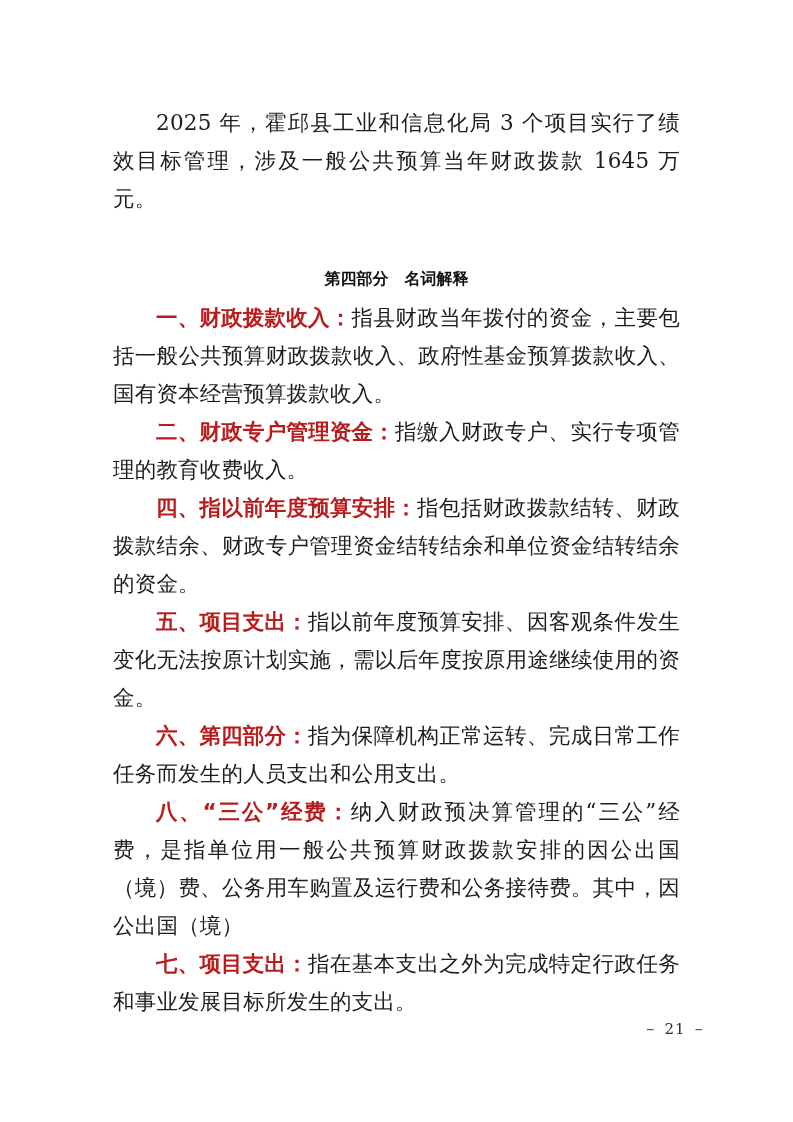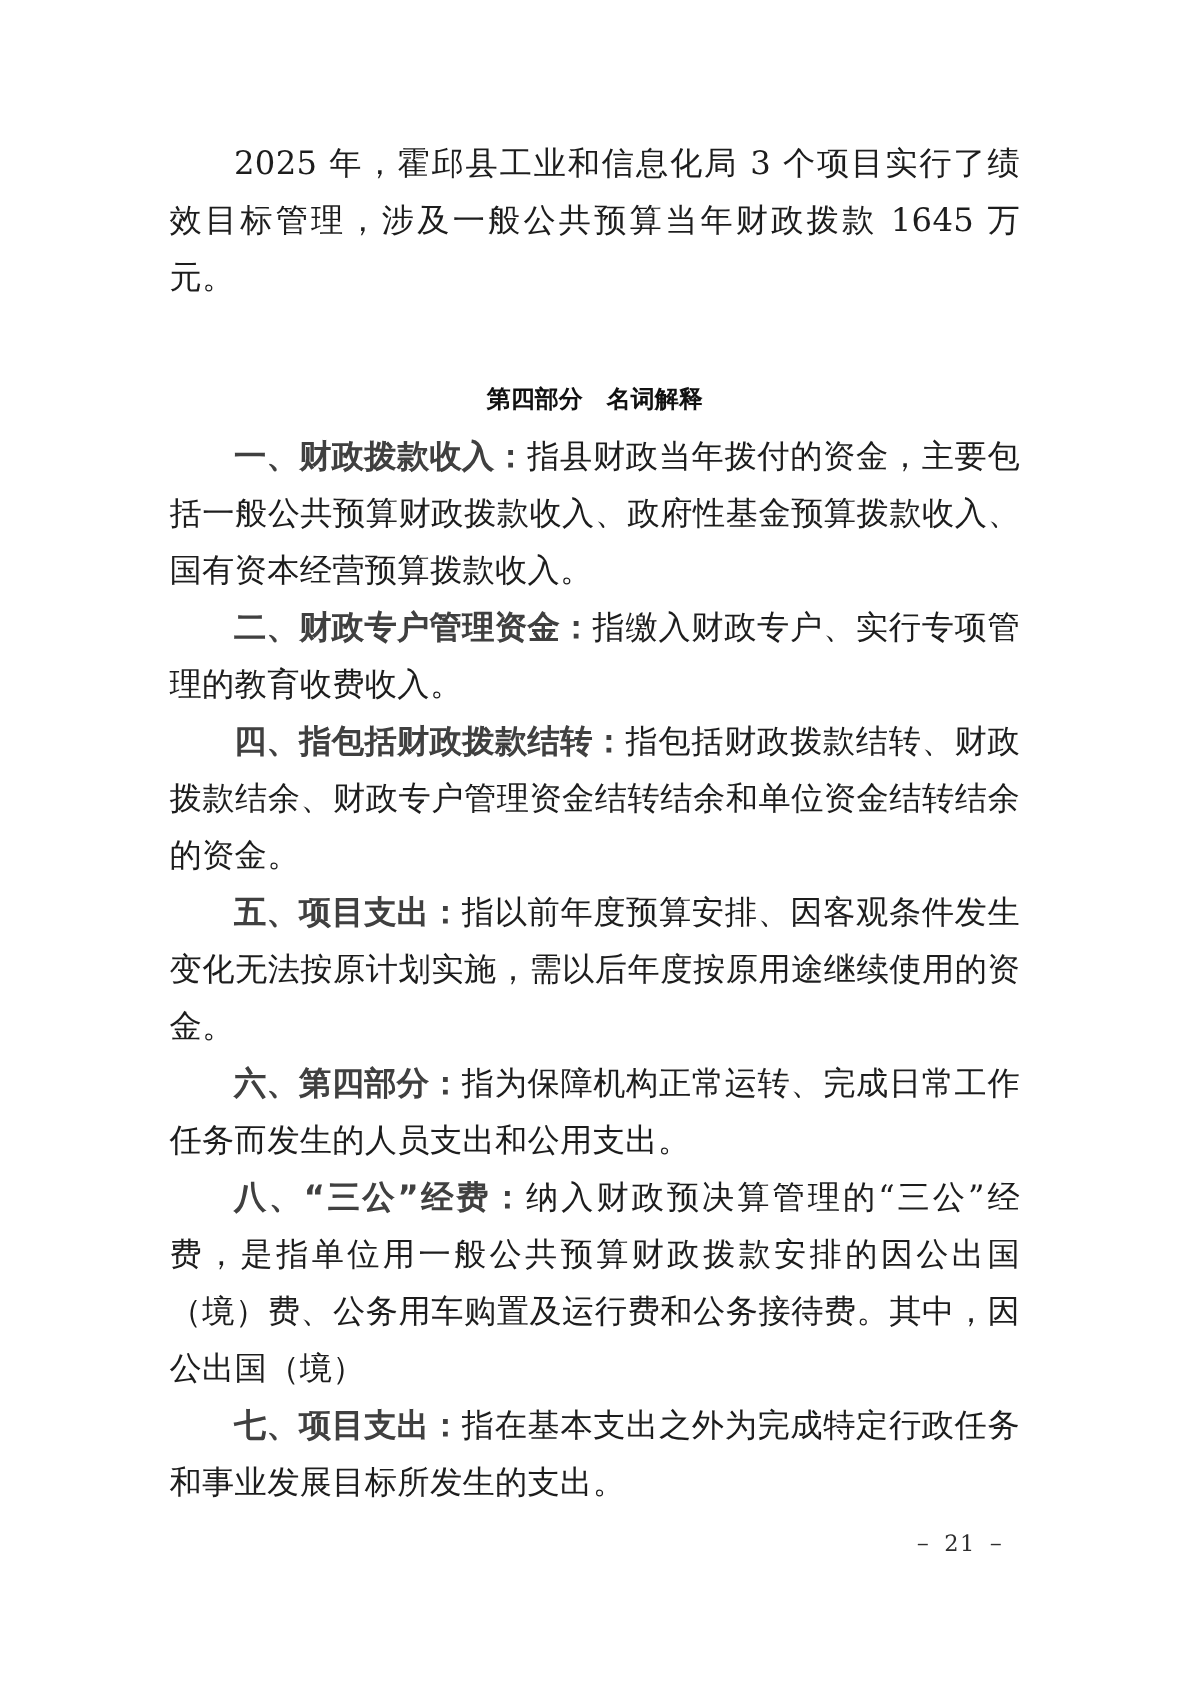--- a/index.html
+++ b/index.html
@@ -12,52 +12,52 @@
     width: 793px;
     height: 1122px;
     background: #ffffff;
     overflow: hidden;
     font-family: "DejaVu Serif", "Liberation Serif", serif;
     color: #1d1d1d;
   }
   .content {
     position: absolute;
     left: 113px;
-    top: 91px;
+    top: 104px;
     width: 567px;
   }
   .body-text {
     margin: 0;
     font-size: 21.5px;
     line-height: 38px;
     text-align: justify;
     text-indent: 43px;
     letter-spacing: 0.2px;
     word-break: break-all;
   }
   .term-label {
     font-family: "DejaVu Sans", "Liberation Sans", sans-serif;
     font-weight: 700;
     letter-spacing: 0;
-    color: #404040;
+    color: #b91c1c;
   }
   .section-title {
     margin: 41px 0 0 0;
     font-size: 16px;
     line-height: 40px;
     font-weight: 700;
     text-align: center;
     text-indent: 0;
     font-family: "DejaVu Sans", "Liberation Sans", sans-serif;
     color: #111111;
   }
   .page-number {
     position: absolute;
     top: 1019px;
-    left: 605px;
+    left: 640px;
     width: 70px;
     text-align: center;
     font-size: 15px;
     line-height: 20px;
     letter-spacing: 1px;
     color: #2e2e2e;
     font-family: "DejaVu Serif", "Liberation Serif", serif;
   }
 </style>
 </head>
@@ -68,21 +68,21 @@
 
     <p class="body-text">2025 年，霍邱县工业和信息化局 3 个项目实行了绩效目标管理，涉及一般公共预算当年财政拨款 1645 万元。</p>
 
     <h2 class="section-title">第四部分　名词解释</h2>
 
     <p class="body-text"><b class="term-label">一、财政拨款收入：</b><span>指县财政当年拨付的资金，主要包括一般公共预算财政拨款收入、政府性基金预算拨款收入、国有资本经营预算拨款收入。</span></p>
 
     <p class="body-text"><b class="term-label">二、财政专户管理资金：</b><span>指缴入财政专户、实行专项管理的教育收费收入。</span></p>
 
 
-    <p class="body-text"><b class="term-label">四、指包括财政拨款结转：</b><span>指包括财政拨款结转、财政拨款结余、财政专户管理资金结转结余和单位资金结转结余的资金。</span></p>
+    <p class="body-text"><b class="term-label">四、指以前年度预算安排：</b><span>指包括财政拨款结转、财政拨款结余、财政专户管理资金结转结余和单位资金结转结余的资金。</span></p>
 
     <p class="body-text"><b class="term-label">五、项目支出：</b><span>指以前年度预算安排、因客观条件发生变化无法按原计划实施，需以后年度按原用途继续使用的资金。</span></p>
 
     <p class="body-text"><b class="term-label">六、第四部分：</b><span>指为保障机构正常运转、完成日常工作任务而发生的人员支出和公用支出。</span></p>
 
     <p class="body-text"><b class="term-label">八、“三公”经费：</b><span>纳入财政预决算管理的“三公”经费，是指单位用一般公共预算财政拨款安排的因公出国（境）费、公务用车购置及运行费和公务接待费。其中，因公出国（境）</span></p>
 
     <p class="body-text"><b class="term-label">七、项目支出：</b><span>指在基本支出之外为完成特定行政任务和事业发展目标所发生的支出。</span></p>
 
   </div>

